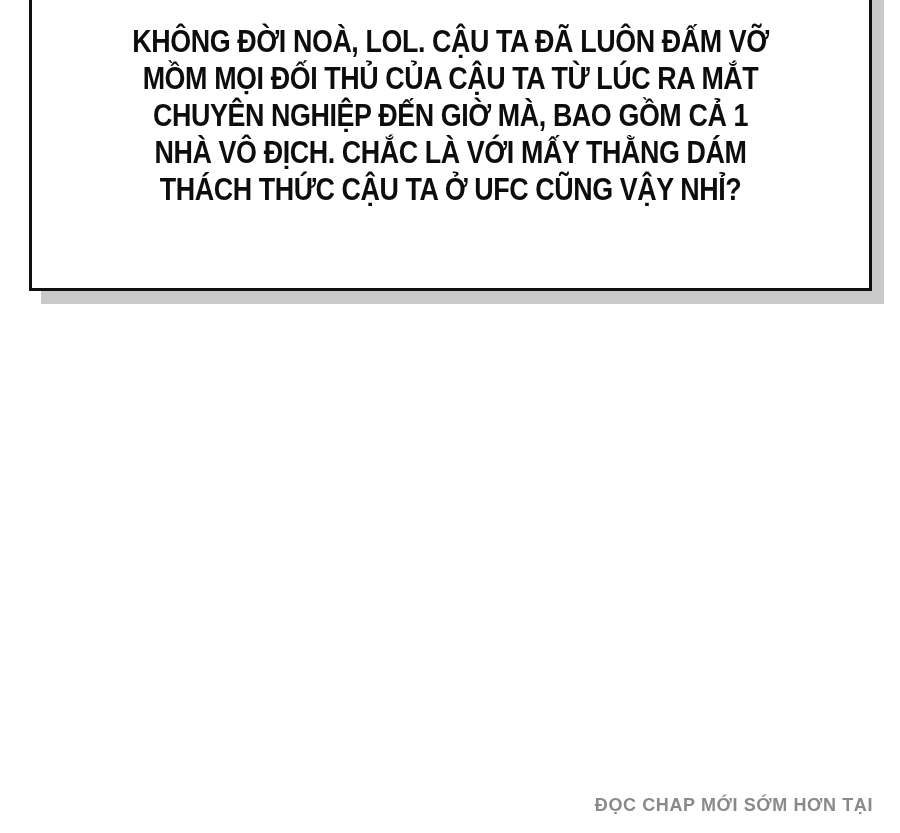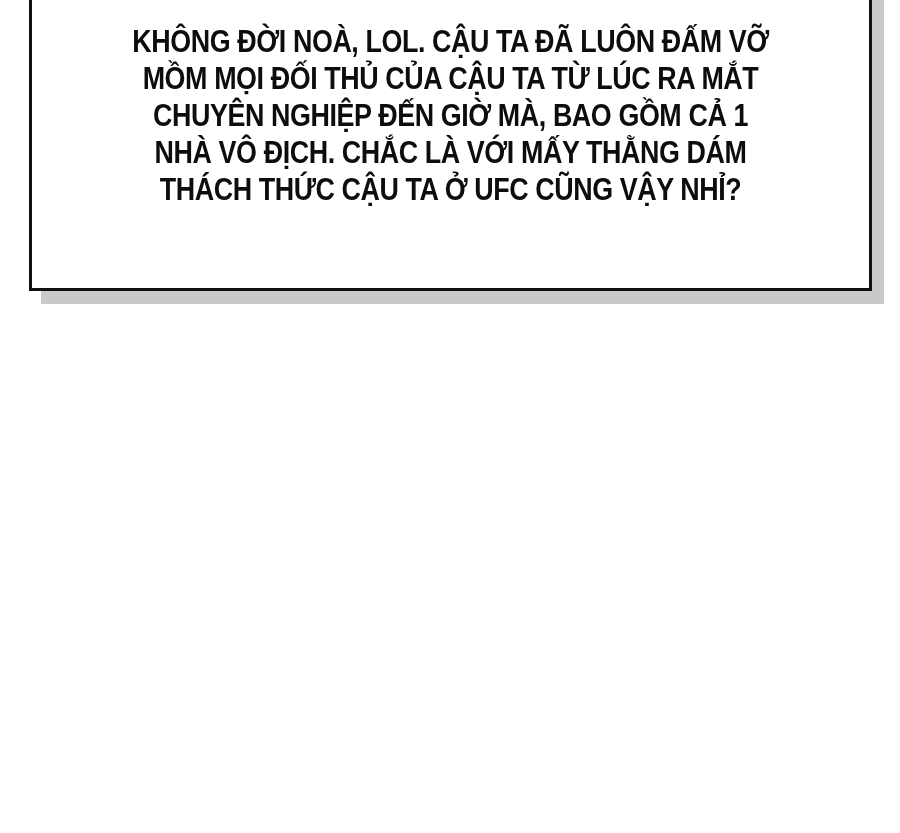--- a/index.html
+++ b/index.html
@@ -72,13 +72,14 @@
   <div class="speech-text">
     <div class="speech-line">KHÔNG ĐỜI NOÀ, LOL. CẬU TA ĐÃ LUÔN ĐẤM VỠ</div>
     <div class="speech-line">MỒM MỌI ĐỐI THỦ CỦA CẬU TA TỪ LÚC RA MẮT</div>
     <div class="speech-line">CHUYÊN NGHIỆP ĐẾN GIỜ MÀ, BAO GỒM CẢ 1</div>
     <div class="speech-line">NHÀ VÔ ĐỊCH. CHẮC LÀ VỚI MẤY THẰNG DÁM</div>
     <div class="speech-line">THÁCH THỨC CẬU TA Ở UFC CŨNG VẬY NHỈ?</div>
   </div>
 </div>
 
 <div class="watermark">
+  <div class="watermark-tagline">ĐỌC CHAP MỚI SỚM HƠN TẠI</div>
 </div>
 
 </body></html>

